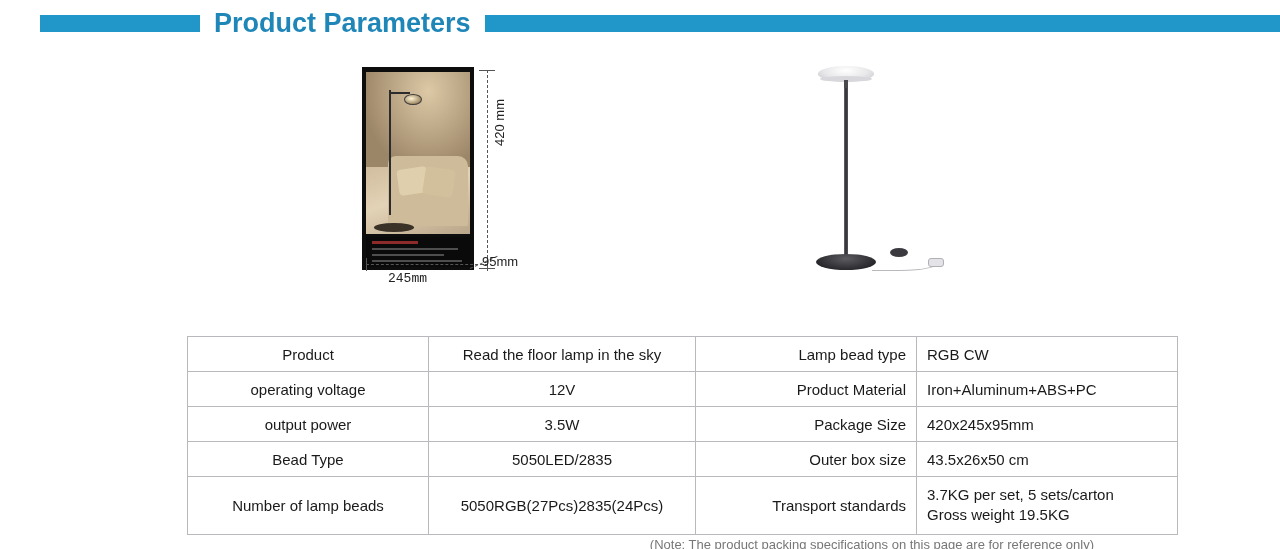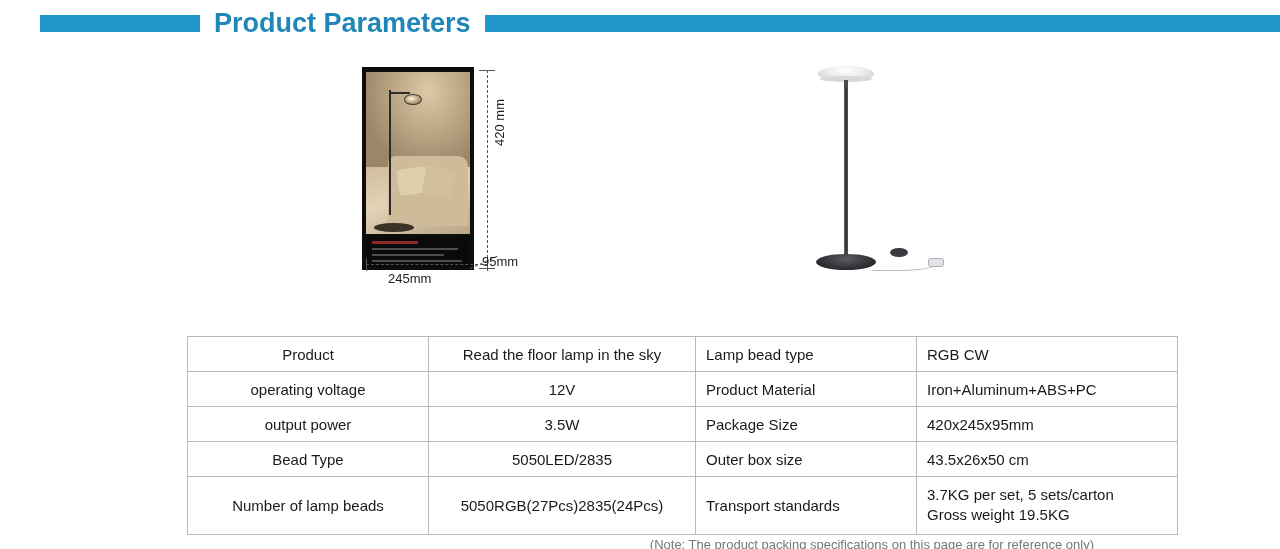--- a/index.html
+++ b/index.html
@@ -238,20 +238,21 @@
     width: 0;
     border-left: 1px solid #555;
   }
   .dim-width-label {
     position: absolute;
     left: 388px;
     top: 213px;
     font-size: 13px;
     color: #222;
     white-space: nowrap;
+    font-family: Liberation Mono, monospace;
   }
   .dim-depth-line {
     position: absolute;
     left: 470px;
     top: 210px;
     width: 30px;
     height: 0;
     border-top: 1px dashed #555;
     transform: rotate(-24deg);
     transform-origin: left center;
@@ -364,21 +365,21 @@
   }
   .c-label {
     text-align: center;
     width: 220px;
   }
   .c-value {
     text-align: center;
     width: 246px;
   }
   .c-label2 {
-    text-align: left;
+    text-align: right;
     width: 200px;
   }
   .c-value2 {
     text-align: left;
     width: 240px;
   }
   .multi-line {
     line-height: 1.35;
     white-space: pre-line;
   }

